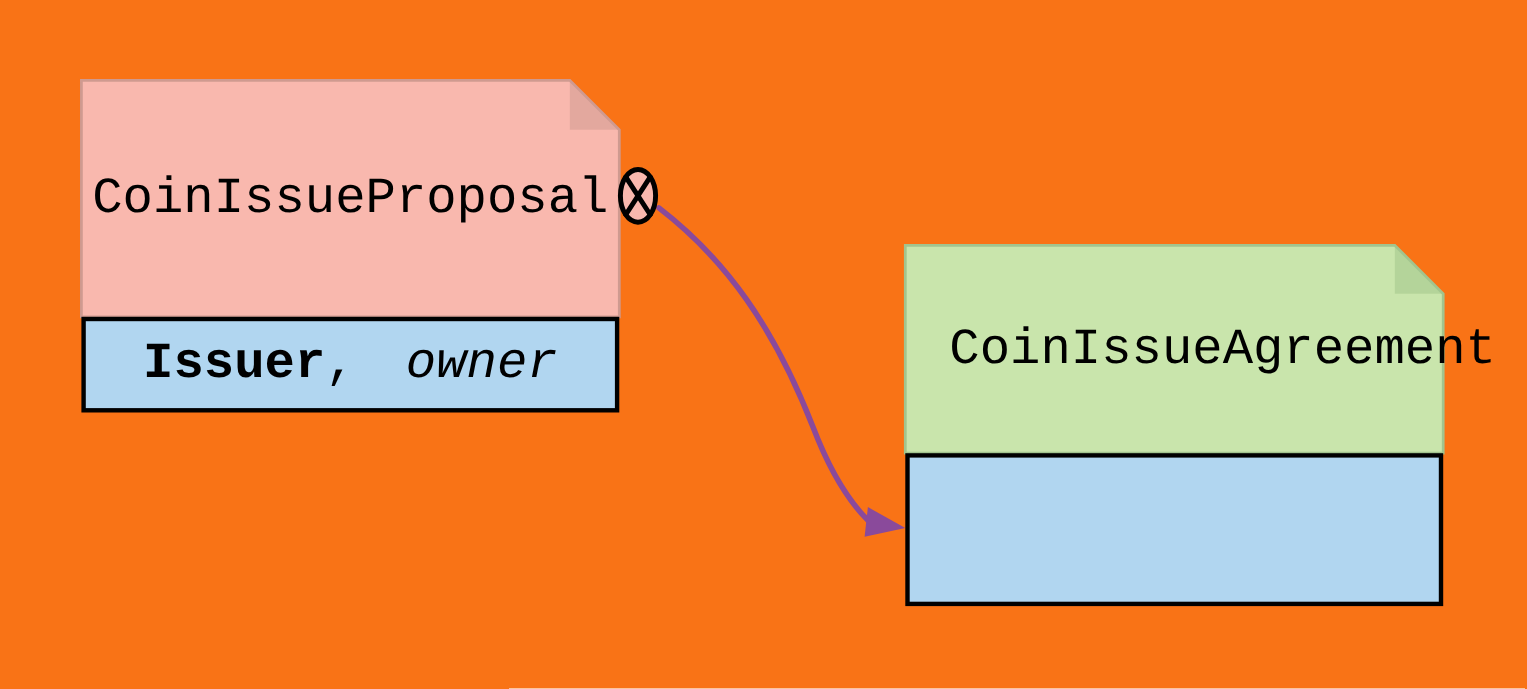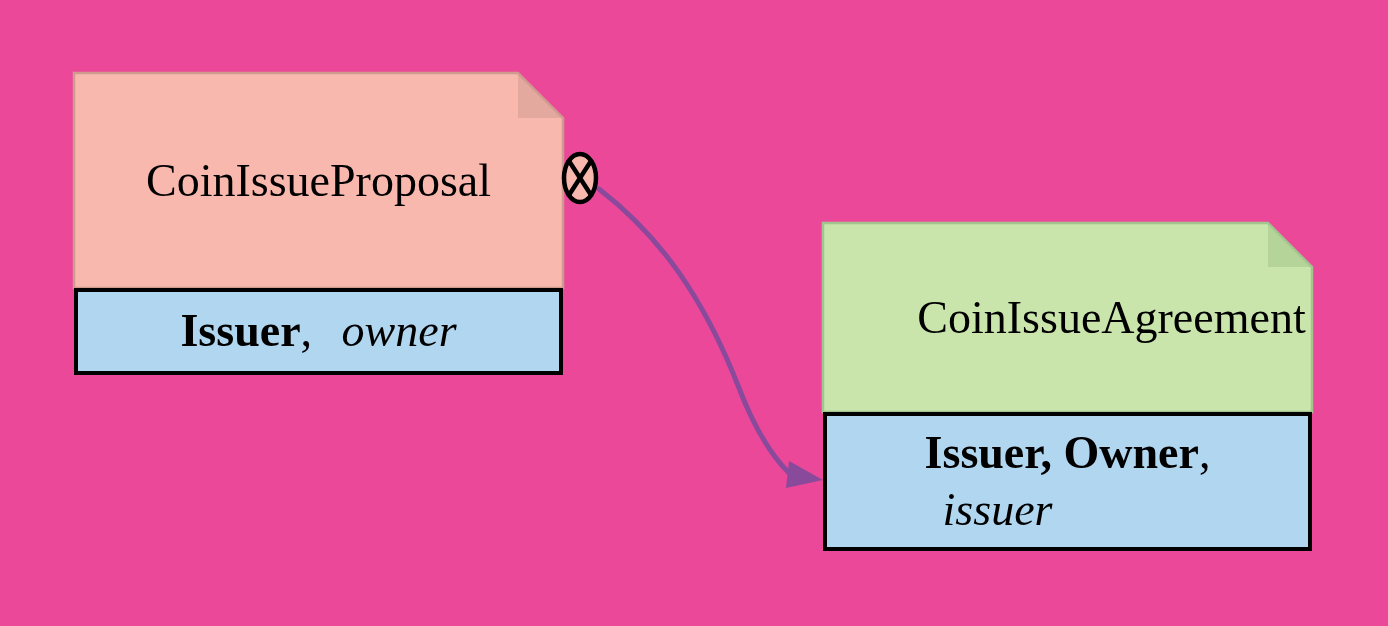--- a/index.html
+++ b/index.html
@@ -1,35 +1,35 @@
 <!DOCTYPE html>
 <html><head>
 <meta charset="utf-8">
 <style>
   html, body { margin: 0; padding: 0; background: #ffffff; }
   .stage {
     position: relative;
     width: 1388px;
     height: 626px;
-    background: #ec4899;
+    background: #f97316;
     overflow: hidden;
-    font-family: Liberation Serif, serif;
+    font-family: Liberation Mono, monospace;
     color: #000000;
   }
   .layer { position: absolute; left: 0; top: 0; }
   .label {
     position: absolute;
     display: flex;
     align-items: center;
     justify-content: center;
     color: #000000;
     pointer-events: none;
   }
   .title { font-size: 46px; font-weight: 400; }
-  .parties { font-size: 46px; line-height: 1.22; text-align: left; }
+  .parties { font-size: 46px; line-height: 1.22; text-align: right; }
   .parties span { white-space: pre-wrap; }
   .b { font-weight: 700; }
   .i { font-style: italic; margin-left: 18px; }
 </style>
 </head>
 <body>
 
 <div class="stage">
 
   <svg class="layer" width="1388" height="626" viewBox="0 0 1388 626">
@@ -57,20 +57,14 @@
   <div class="label title" style="left:74px; top:73px; width:489px; height:215px;">CoinIssueProposal</div>
 
   <div class="label parties" style="left:74px; top:288px; width:489px; height:87px;">
     <span class="b">Issuer</span>
       <span>, </span>
       <span class="i">owner</span>
   </div>
 
   <div class="label title" style="left:823px; top:223px; width:577px; height:189px;">CoinIssueAgreement</div>
 
-  <div class="label parties" style="left:823px; top:412px; width:489px; height:139px;">
-    <div>
-      <span class="b">Issuer, Owner</span><span>,</span><br>
-      <span class="i">issuer</span>
-    </div>
-  </div>
 
 </div>
 
 </body></html>

